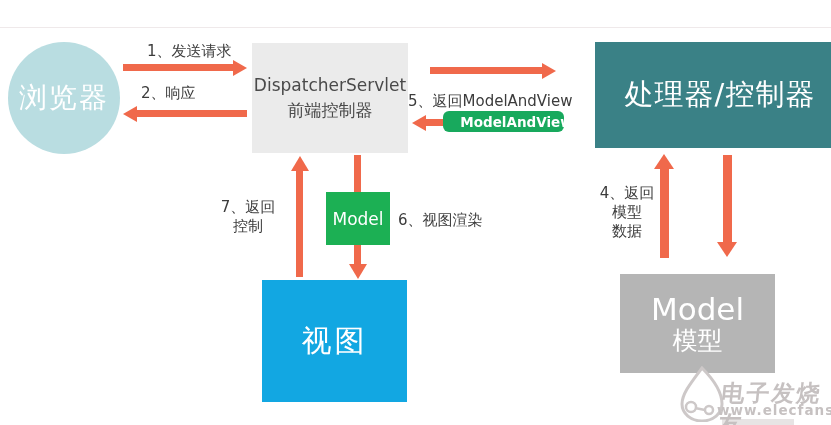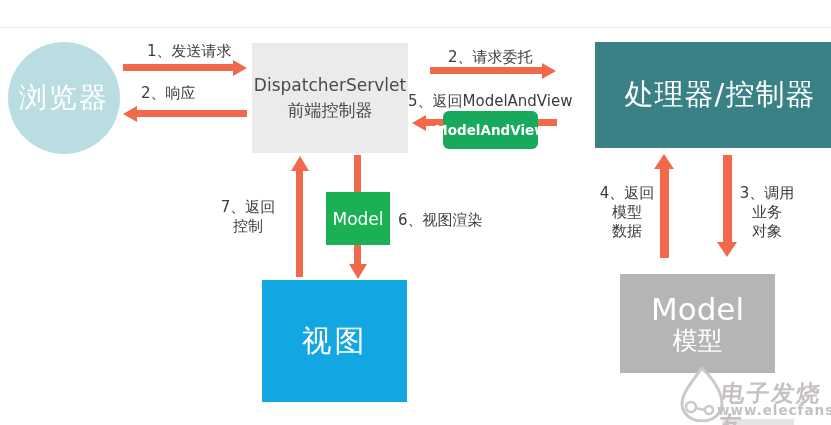--- a/index.html
+++ b/index.html
@@ -17,22 +17,22 @@
   .handler-box { left:565px; top:42px; width:250px; height:106px; background:var(--handler-box);
     color:#fff; font-size:29px; letter-spacing:1px;margin-left:30px; }
   .view-box { left:262px; top:280px; width:145px; height:122px; background:var(--view-box);
     color:#fff; font-size:30px; letter-spacing:3px; }
   .model-store-box { left:620px; top:274px; width:155px; height:99px; background:var(--model-store-box);
     color:#fff; flex-direction:column; }
   .model-store-box .t1 { font-size:31px; line-height:34px; }
   .model-store-box .t2 { font-size:25px; line-height:30px; }
   .model-box { left:326px; top:192px; width:64px; height:53px; background:var(--model-box);
     color:#fff; font-size:17px; z-index:3; }
-  .mav-pill { left:443px; top:111px; width:95px; height:38px; background:var(--mav-pill);
-    border-radius:6px; color:#fff; font-size:13.5px; font-weight:bold; z-index:3; }
+  .mav-pill { left:443px; top:111px; width:95px; height:21px; background:var(--mav-pill);
+    border-radius:6px; color:#fff; font-size:13.5px; font-weight:bold; z-index:3;padding-left:26px; }
 
   .edge-label { position:absolute; color:var(--label-text); font-size:15px; line-height:19px;
     white-space:pre-line; z-index:2; }
   .ctr { text-align:center; }
 
   .shaft-h { position:absolute; height:7px; background:var(--arrow); z-index:1; }
   .shaft-v { position:absolute; width:7px; background:var(--arrow); z-index:1; }
   .shaft-v.thick { width:9px; }
   .head { position:absolute; width:0; height:0; z-index:1; }
   .head.right { border-top:8px solid transparent; border-bottom:8px solid transparent; border-left:14px solid var(--arrow); }
@@ -104,31 +104,27 @@
   <div class="head down" style="left:349px; top:264px;"></div>
 
   <div class="head up big" style="left:654px; top:154px;"></div>
   <div class="shaft-v thick" style="left:660px; top:168px; height:90px;"></div>
 
   <div class="shaft-v thick" style="left:723px; top:155px; height:88px;"></div>
   <div class="head down big" style="left:717px; top:242px;"></div>
 
   <div class="edge-label" style="left:147px; top:42px;">1、发送请求</div>
   <div class="edge-label" style="left:141px; top:84px;">2、响应</div>
-  <div class="edge-label" style="left:448px; top:48px;">2、请求委托</div>
   <div class="edge-label" style="left:408px; top:92px;">5、返回ModelAndView</div>
   <div class="edge-label ctr" style="left:213px; top:198px; width:70px;">7、返回
 控制</div>
   <div class="edge-label" style="left:398px; top:211px;">6、视图渲染</div>
   <div class="edge-label ctr" style="left:596px; top:184px; width:62px;">4、返回
 模型
 数据</div>
-  <div class="edge-label ctr" style="left:736px; top:184px; width:62px;">3、调用
-业务
-对象</div>
 
   <svg class="watermark wm-logo" width="46" height="56" viewBox="0 0 46 56" style="position:absolute;">
     <path d="M24 2 C12 18 4 28 4 38 a20 17 0 1 0 40 0 C44 26 34 12 24 2 Z" fill="#ffffff" stroke="#cdc8c8" stroke-width="3"></path>
     <circle cx="13" cy="41" r="5" fill="#fff" stroke="#cdc8c8" stroke-width="2.5"></circle>
     <circle cx="31" cy="44" r="4" fill="#fff" stroke="#cdc8c8" stroke-width="2.5"></circle>
     <line x1="17" y1="42" x2="27" y2="44" stroke="#cdc8c8" stroke-width="2.5"></line>
   </svg>
   <div class="watermark wm-brand" style="position:absolute;">电子发烧友</div>
   <div class="watermark wm-site" style="position:absolute;">www.elecfans.com</div>
   <div class="wm-smudge" style="position:absolute;"></div>

